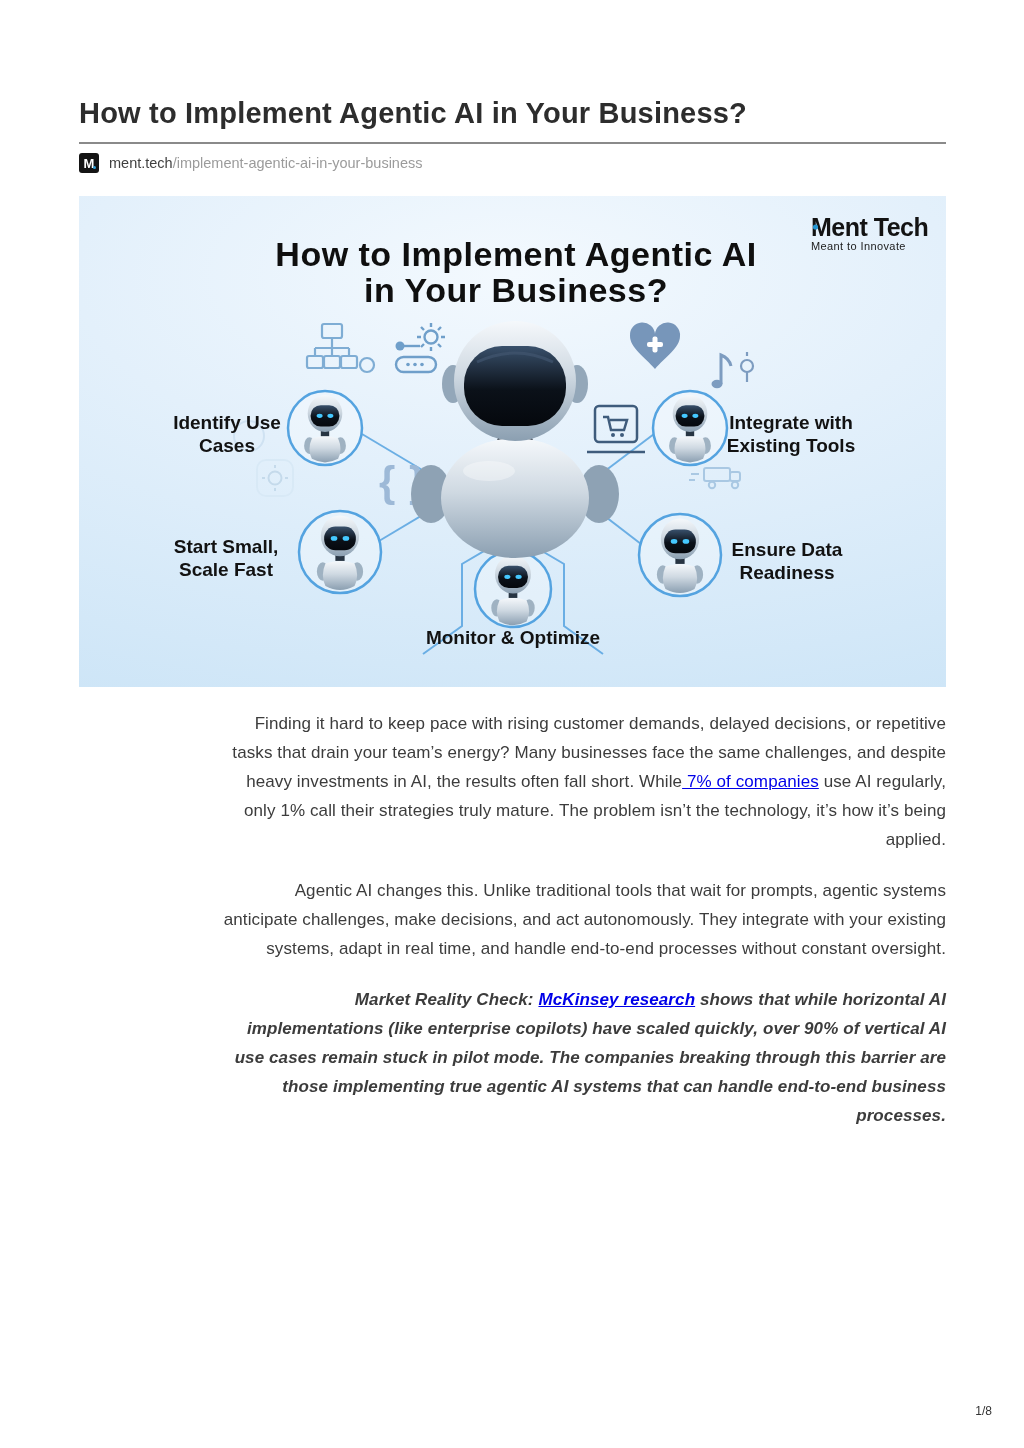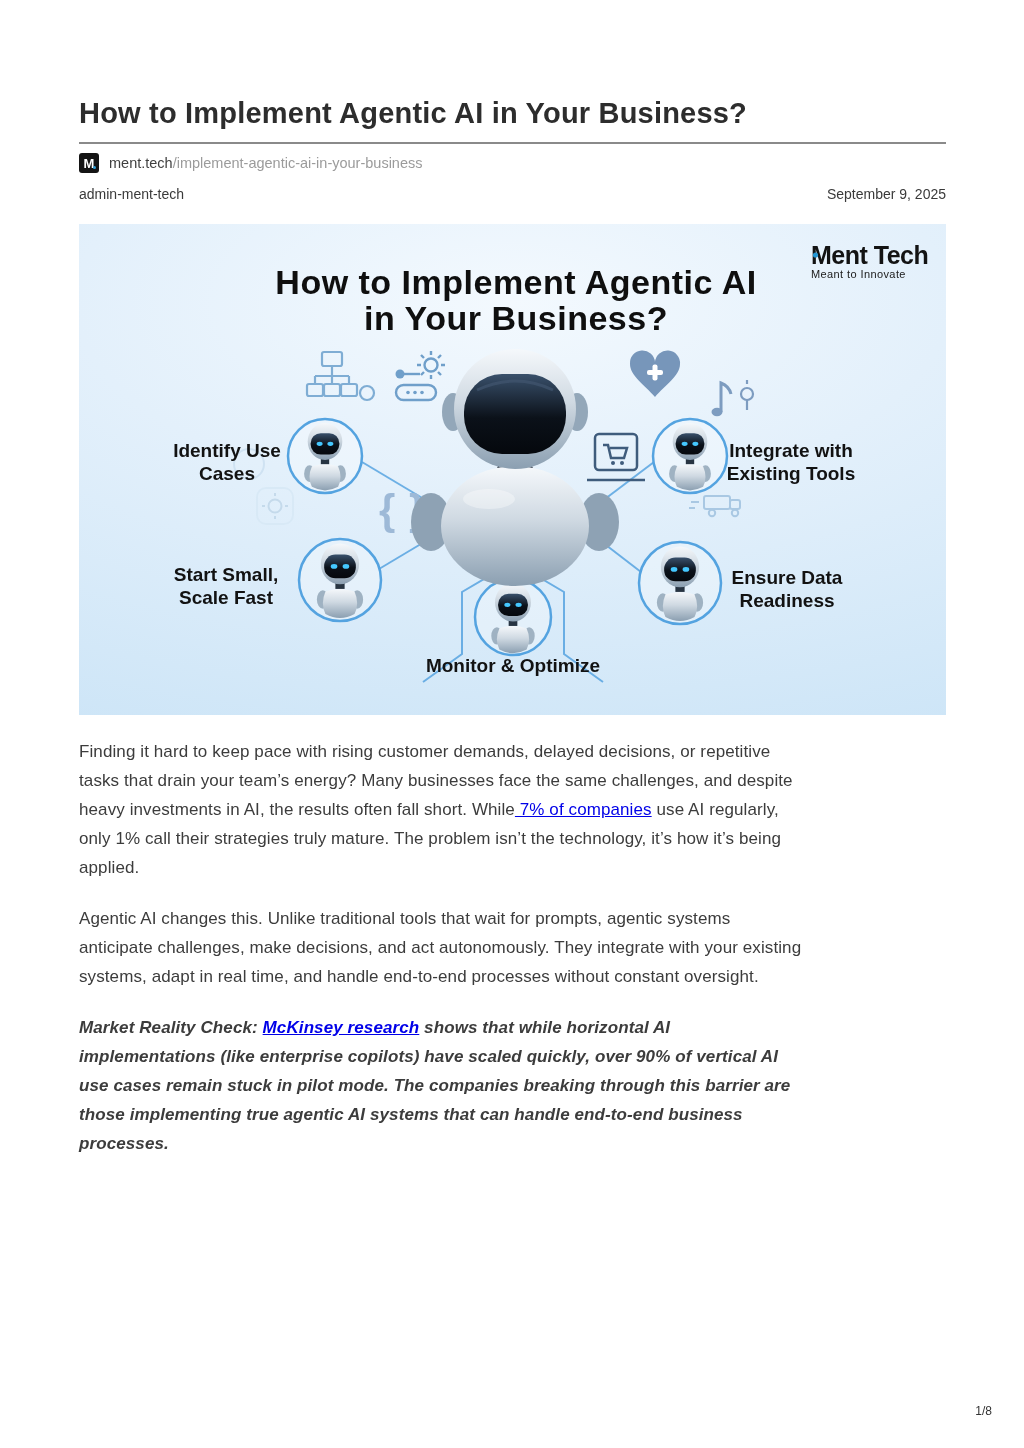--- a/index.html
+++ b/index.html
@@ -22,21 +22,21 @@
   .favicon .glyph { color:#ffffff; font-weight:bold; font-size:13px; line-height:1; }
   .favicon .dot { position:absolute; right:3px; bottom:4px; width:3px; height:3px; background:#2e9fd8; border-radius:50%; }
   .source-url { font-size:14.5px; color:#9b9b9b; }
   .source-url .site { font-weight:normal; color:#3f3f3f; }
   .meta-row { margin-top:12px; display:flex; justify-content:space-between; font-size:14px; color:#3a3a3a; }
   .hero {
     margin-top:22px; width:867px; height:491px; position:relative;
     background: radial-gradient(120% 95% at 50% 16%, #f3f9fe 0%, #e3f0fb 42%, #cde5f7 100%);
   }
   .hero svg { display:block; width:867px; height:491px; }
-  .article { margin-top:0; }
+  .article { margin-top:0;text-align:right; }
   p.para {
     margin-top:22px; font-size:17px; line-height:29px; color:#3c3c3c;
     white-space:pre-wrap; letter-spacing:0.1px;
   }
   p.para.em { font-weight:bold; font-style:italic; }
   a.inline-link { color:#0000e8; text-decoration:underline; cursor:pointer; }
   .page-number { position:absolute; top:1404px; right:32px; font-size:12px; color:#333333; }
   .hero-label { font-weight:bold; fill:#121212; font-size:19px; font-family:"Liberation Sans", sans-serif; }
   .hero-title { font-weight:bold; fill:#0f0f0f; font-size:34px; font-family:"Liberation Sans", sans-serif; letter-spacing:0.5px; }
   .logo-name { font-weight:bold; fill:#131313; font-size:25px; font-family:"Liberation Sans", sans-serif; letter-spacing:-0.5px; }
@@ -52,24 +52,20 @@
   <hr class="title-rule">
 
   <div class="source-row">
     <span class="favicon">
       <span class="glyph">M</span>
       <span class="dot"></span>
     </span>
     <span class="source-url"><span class="site">ment.tech</span><span>/implement-agentic-ai-in-your-business</span></span>
   </div>
 
-  <div class="meta-row">
-    <span>admin-ment-tech</span>
-    <span>September 9, 2025</span>
-  </div>
 
   <div class="hero">
     <svg viewBox="0 0 867 491">
       <defs>
         <linearGradient id="metal" x1="0" y1="0" x2="0" y2="1">
           <stop offset="0" stop-color="#f5f8fb"></stop>
             <stop offset="0.45" stop-color="#cfd9e2"></stop>
             <stop offset="1" stop-color="#8b9fb1"></stop>
         </linearGradient>
         <linearGradient id="visorG" x1="0" y1="0" x2="0" y2="1">

